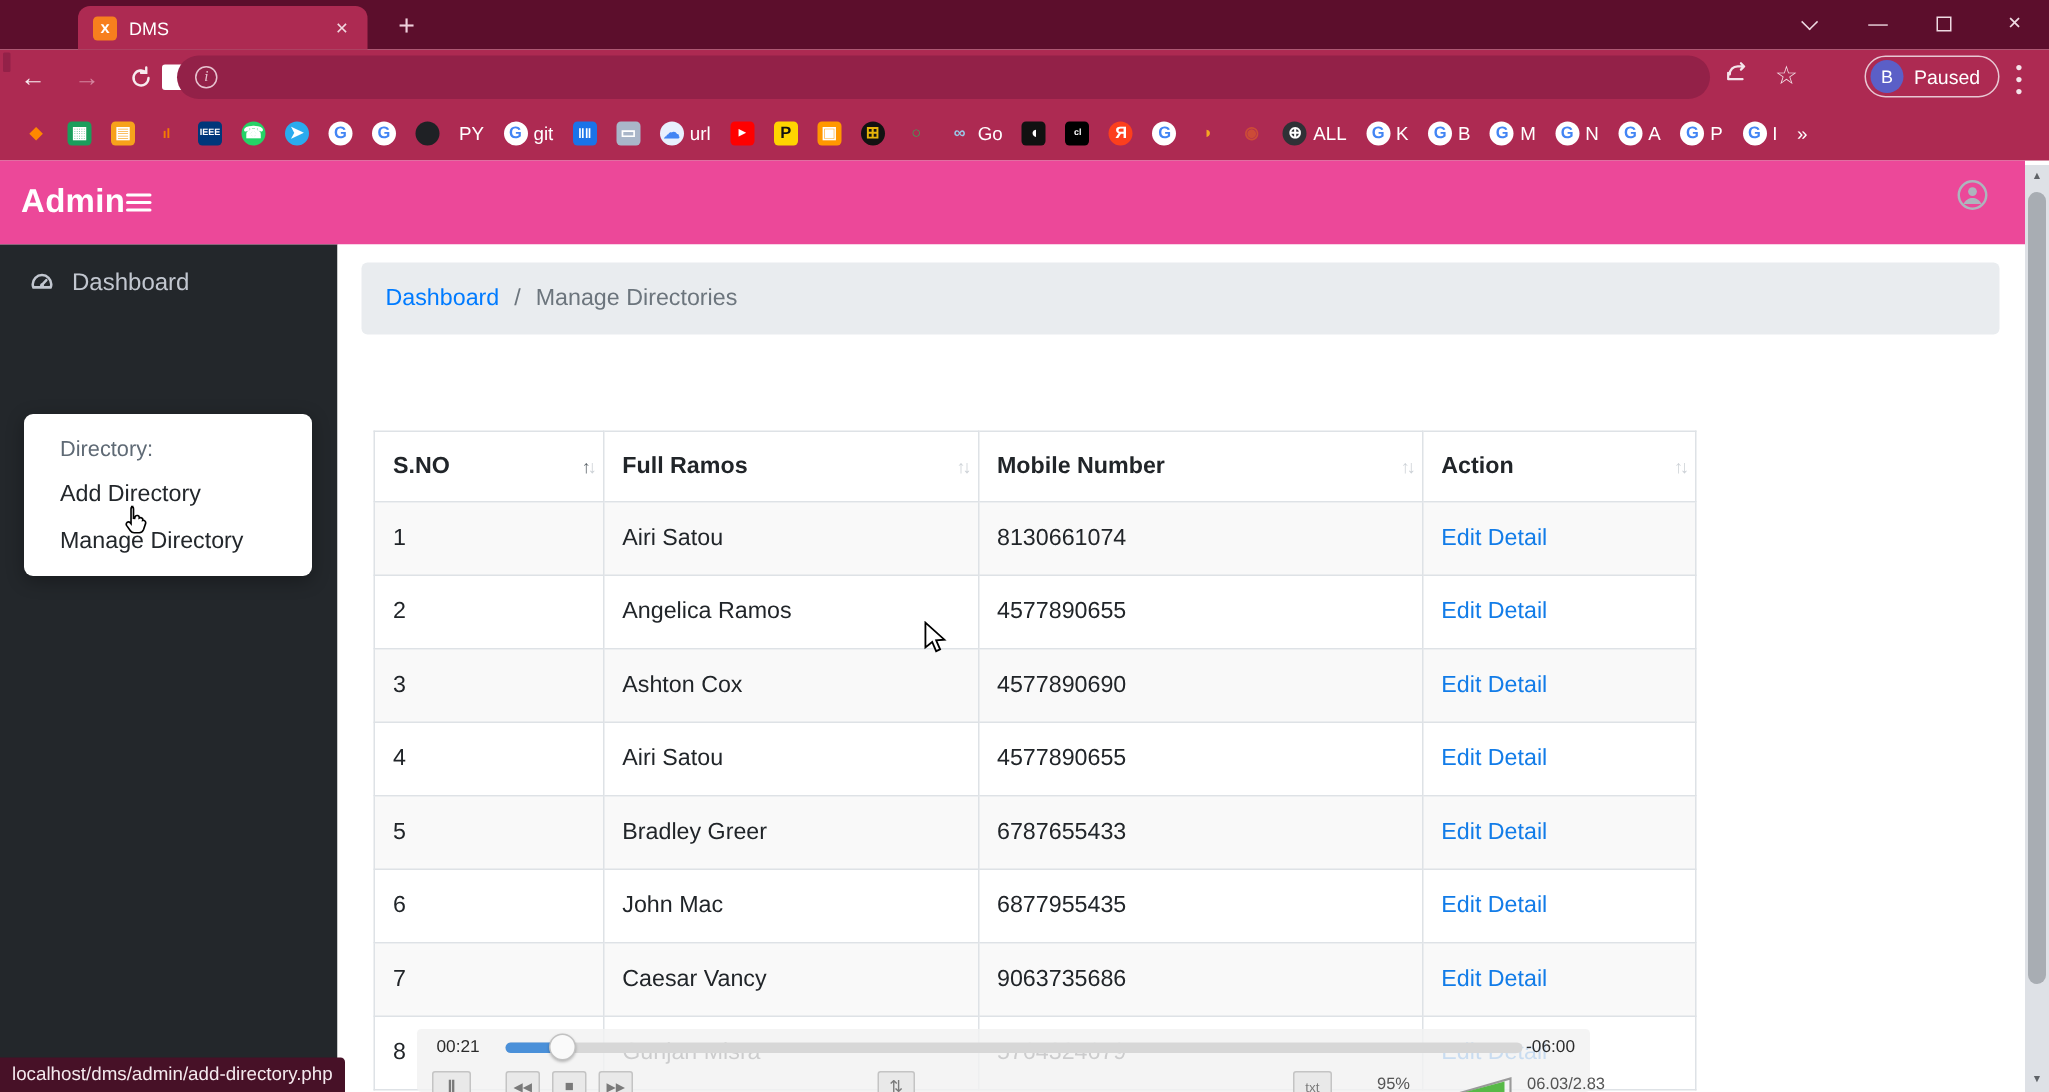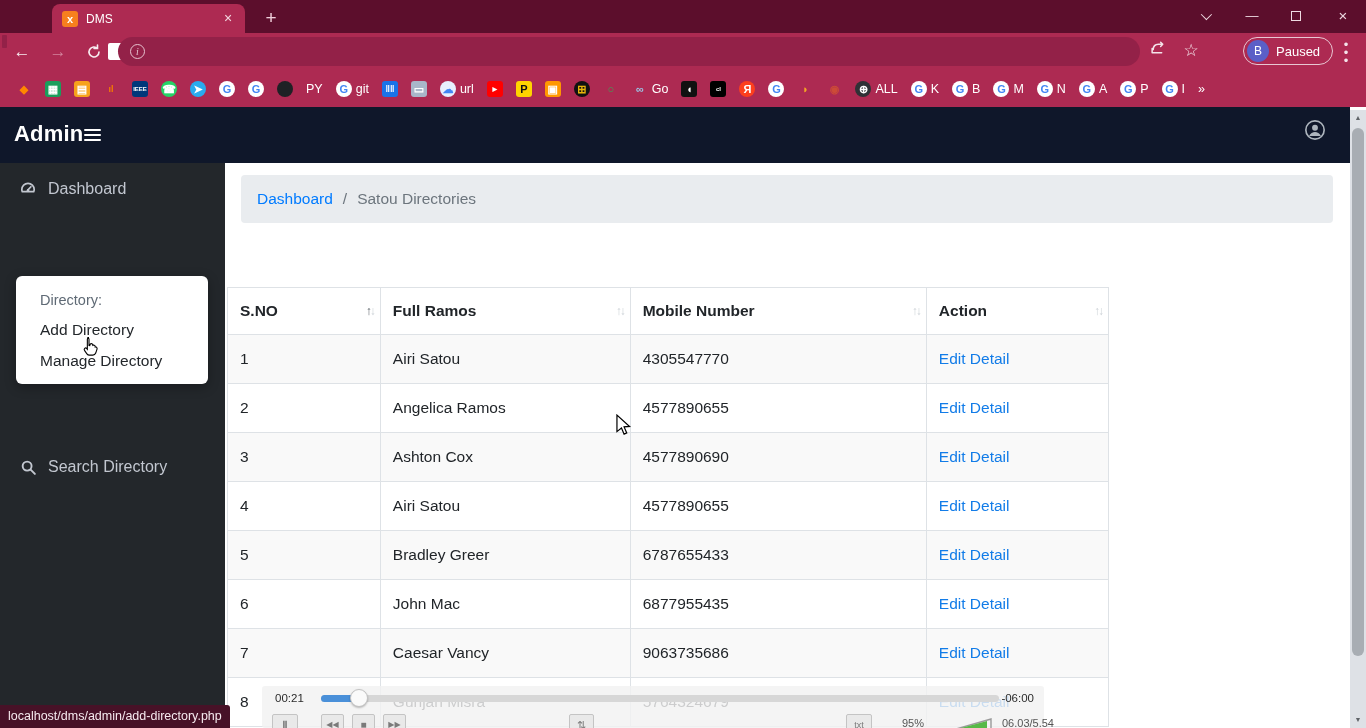--- a/index.html
+++ b/index.html
@@ -33,21 +33,21 @@
   .profile-label { color:#fff; font-size:13px; margin-left:7px; }
   .kebab { position:absolute; left:1338px; top:6px; width:16px; height:24px; color:#f4e4ea; font-size:13px; text-align:center; line-height:8px; padding-top:2px; }
   .kebab span { display:block; }
 
   .bookmarks { position:absolute; left:0; top:70px; width:1366px; height:37px; background:#ad2a52; display:flex; align-items:center; gap:13px; padding:0 16px; overflow:hidden; }
   .bm { display:flex; align-items:center; gap:4px; flex:0 0 auto; }
   .bm .ic { width:16px; height:16px; display:inline-block; text-align:center; font-weight:bold; overflow:hidden; }
   .bm .lb { color:#fff; font-size:12.5px; }
 
   
-  .navbar { position:absolute; left:0; top:107px; width:1350px; height:56px; background:#0f172a; }
+  .navbar { position:absolute; left:0; top:107px; width:1350px; height:56px; background:#ec4899; }
   .brand { position:absolute; left:14px; top:14px; color:#fff; font-size:22px; font-weight:bold; letter-spacing:.2px; }
   .hamburger { position:absolute; left:84px; top:22px; width:17px; }
   .hamburger span { display:block; height:2px; background:#fff; margin-bottom:3px; border-radius:1px; }
   .nav-avatar { position:absolute; left:1304px; top:119px; width:22px; height:22px; z-index:5; }
 
   .sidebar { position:absolute; left:0; top:163px; width:225px; height:565px; background:#23272b; }
   .side-item { display:flex; align-items:center; height:28px; margin:14px 8px 14px 10px; padding:0 8px; color:#c2c7d0; font-size:16px; position:relative; }
   .side-item .sic { width:20px; margin-right:10px; display:flex; justify-content:center; }
   .side-item.first { margin-top:12px; }
   .gap-lg { height:27px; } .gap-xl { height:195px; }
@@ -64,32 +64,32 @@
   .bc-sep { color:#6c757d; margin:0 10px; }
   .bc-current { color:#6c757d; }
 
   .controls { position:absolute; left:16px; top:77px; width:1092px; height:31px; }
   .ctl-left { position:absolute; left:0; top:0; display:flex; align-items:center; font-size:15.5px; color:#212529; }
   .pagesize { margin:0 9px; width:56px; height:31px; border:1px solid #ced4da; border-radius:4px; display:flex; align-items:center; justify-content:space-between; padding:0 8px; font-size:14.5px; }
   .updown { display:flex; flex-direction:column; line-height:5px; font-size:6px; color:#495057; }
   .ctl-right { position:absolute; right:0; top:0; display:flex; align-items:center; font-size:15.5px; color:#212529; }
   .search-input { margin-left:8px; width:177px; height:31px; border:1px solid #ced4da; border-radius:4px; background:#fff; font-size:14px; padding:0 8px; outline:none; }
 
-  table.dt { position:absolute; left:2px; top:124px; width:882px; border-collapse:collapse; font-size:15.5px; color:#212529; }
+  table.dt { position:absolute; left:24px; top:124px; width:882px; border-collapse:collapse; font-size:15.5px; color:#212529; }
   .dt th, .dt td { border:1px solid #dee2e6; text-align:left; font-weight:normal; }
   .dt th { font-weight:bold; padding:12px 26px 12px 12px; position:relative; height:47px; }
   .dt td { padding:14px 12px; height:49px; }
   .dt tr.stripe td { background:#f9f9f9; }
   .sort { position:absolute; right:6px; top:50%; transform:translateY(-50%); font-size:12px; letter-spacing:-2px; color:#cdd2d7; }
   .sort .active { color:#5a6268; }
   .edit-link { color:#127ce8; text-decoration:none; }
   .col-sno { width:184px; } .col-name { width:315px; } .col-mob { width:372px; } .col-act { width:221px; }
 
   
-  .player { position:absolute; left:262px; top:686px; width:782px; height:42px; background:rgba(241,241,241,.82); z-index:30; border-radius:3px; }
+  .player { position:absolute; left:278px; top:686px; width:782px; height:42px; background:rgba(241,241,241,.82); z-index:30; border-radius:3px; }
   .pl-time { position:absolute; top:6px; font-size:11.5px; color:#2b2b2b; }
   .pl-elapsed { left:13px; } .pl-remaining { right:10px; }
   .pl-track { position:absolute; left:59px; top:9px; width:678px; height:7px; background:#d7d7d7; border-radius:4px; }
   .pl-fill { position:absolute; left:0; top:0; height:7px; background:#4a90d9; border-radius:4px 0 0 4px; }
   .pl-thumb { position:absolute; top:-6px; width:18px; height:18px; background:#fafafa; border:1px solid #c2c2c2; border-radius:50%; box-shadow:0 1px 2px rgba(0,0,0,.25); }
   .pl-btn { position:absolute; top:28px; background:#e9e9e9; border:1px solid #c4c4c4; border-radius:2px; height:22px; color:#7a7a7a; font-size:8px; text-align:center; line-height:20px; }
   .pl-pause { left:10px; width:26px; font-size:11px; font-weight:bold; }
   .pl-prev { left:59px; width:23px; } .pl-stop { left:90px; width:23px; font-size:10px; } .pl-next { left:121px; width:23px; }
   .pl-shuffle { left:307px; width:25px; font-size:11px; }
   .pl-captions { left:584px; width:26px; font-size:9px; }
@@ -293,60 +293,51 @@
       <svg width="18" height="18" viewBox="0 0 16 16">
           <path d="M8 3a5.5 5.5 0 0 0-5.5 5.5c0 .6.1 1.2.4 1.8h10.2c.3-.6.4-1.2.4-1.8A5.5 5.5 0 0 0 8 3z" fill="none" stroke="#c2c7d0" stroke-width="1.5"></path>
           <path d="M8 8.8 10.6 6" stroke="#c2c7d0" stroke-width="1.5" stroke-linecap="round"></path>
           <circle cx="8" cy="9" r="1.1" fill="#c2c7d0"></circle>
         </svg>
     </span>
     <span>Dashboard</span>
   </div>
   <div class="gap-lg"></div>
   <div class="gap-xl"></div>
-  <div class="side-item">
-    <span class="sic">
-      <svg width="17" height="17" viewBox="0 0 16 16">
-          <circle cx="6.7" cy="6.7" r="4.2" fill="none" stroke="#c2c7d0" stroke-width="1.8"></circle>
-          <path d="M10 10l4 4" stroke="#c2c7d0" stroke-width="1.8" stroke-linecap="round"></path>
-        </svg>
-    </span>
-    <span>Search Directory</span>
-  </div>
   <div class="gap-lg"></div>
 </div>
 
 <div class="dropdown">
   <div class="dd-header">Directory:</div>
   <div class="dd-item">Add Directory</div>
   <div class="dd-item">Manage Directory</div>
 </div>
 
 <div class="main">
   <div class="breadcrumb">
     <span class="bc-link">Dashboard</span>
     <span class="bc-sep">/</span>
-    <span class="bc-current">Satou Directories</span>
+    <span class="bc-current">Manage Directories</span>
   </div>
 
 
   <table class="dt">
     <thead>
       <tr>
         <th class="col-sno"><span>S.NO</span><span class="sort"><span class="active">↑</span>↓</span></th>
         <th class="col-name"><span>Full Ramos</span><span class="sort">↑↓</span></th>
         <th class="col-mob"><span>Mobile Number</span><span class="sort">↑↓</span></th>
         <th class="col-act"><span>Action</span><span class="sort">↑↓</span></th>
       </tr>
     </thead>
     <tbody id="table-body">
         <tr class="stripe">
           <td>1</td>
           <td>Airi Satou</td>
-          <td>4305547770</td>
+          <td>8130661074</td>
           <td><a class="edit-link" href="#">Edit Detail</a></td>
         </tr>
         <tr>
           <td>2</td>
           <td>Angelica Ramos</td>
           <td>4577890655</td>
           <td><a class="edit-link" href="#">Edit Detail</a></td>
         </tr>
         <tr class="stripe">
           <td>3</td>
@@ -399,21 +390,21 @@
   <span class="pl-btn pl-prev">◀◀</span>
   <span class="pl-btn pl-stop">■</span>
   <span class="pl-btn pl-next">▶▶</span>
   <span class="pl-btn pl-shuffle">⇅</span>
   <span class="pl-btn pl-captions">txt</span>
   <span class="pl-vol-label">95%</span>
   <svg class="pl-wedge" width="58" height="20" viewBox="0 0 58 20">
     <path d="M1 19 L57 19 L57 3 Z" fill="none" stroke="#9a9a9a" stroke-width="1.4"></path>
     <path d="M1 19 L53 19 L53 5 Z" fill="#57b947"></path>
   </svg>
-  <span class="pl-clock">06.03/5.54</span>
+  <span class="pl-clock">06.03/2.83</span>
 </div>
 
 <div class="statusbar">localhost/dms/admin/add-directory.php</div>
 
 <div class="scrollbar">
   <span class="sb-arrow sb-up">▲</span>
   <div class="sb-thumb"></div>
   <span class="sb-arrow sb-down">▼</span>
 </div>
 

